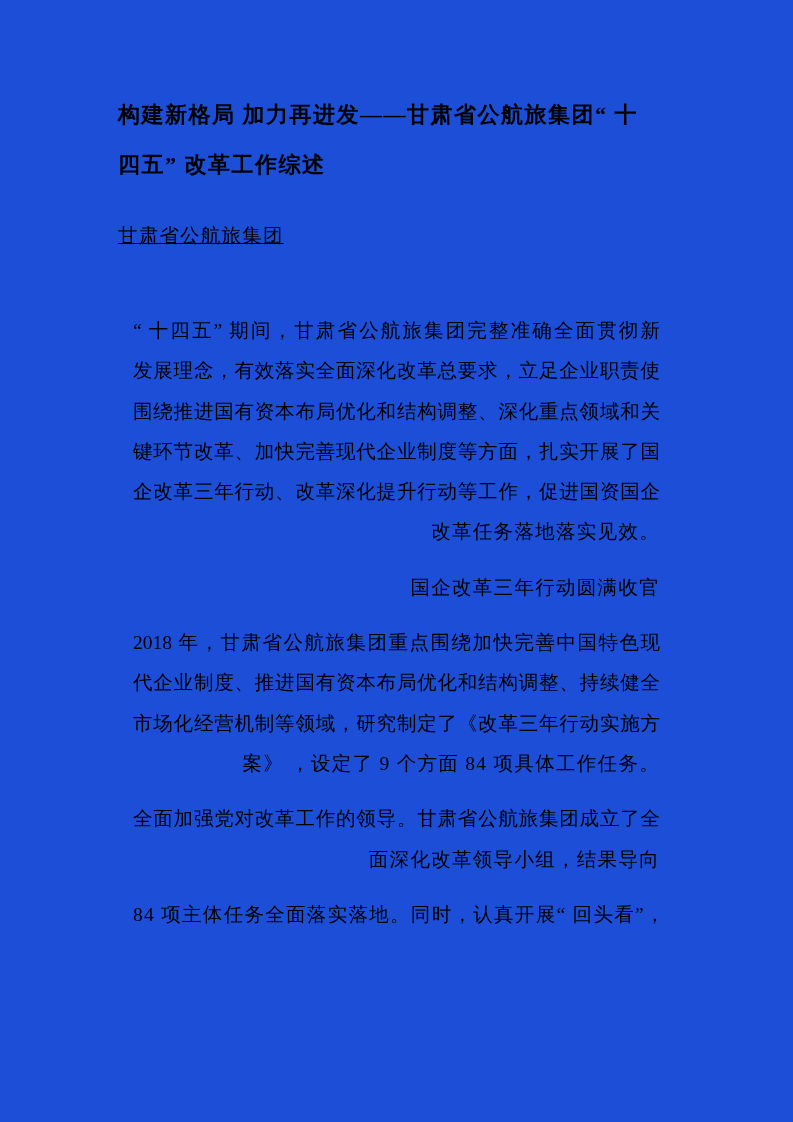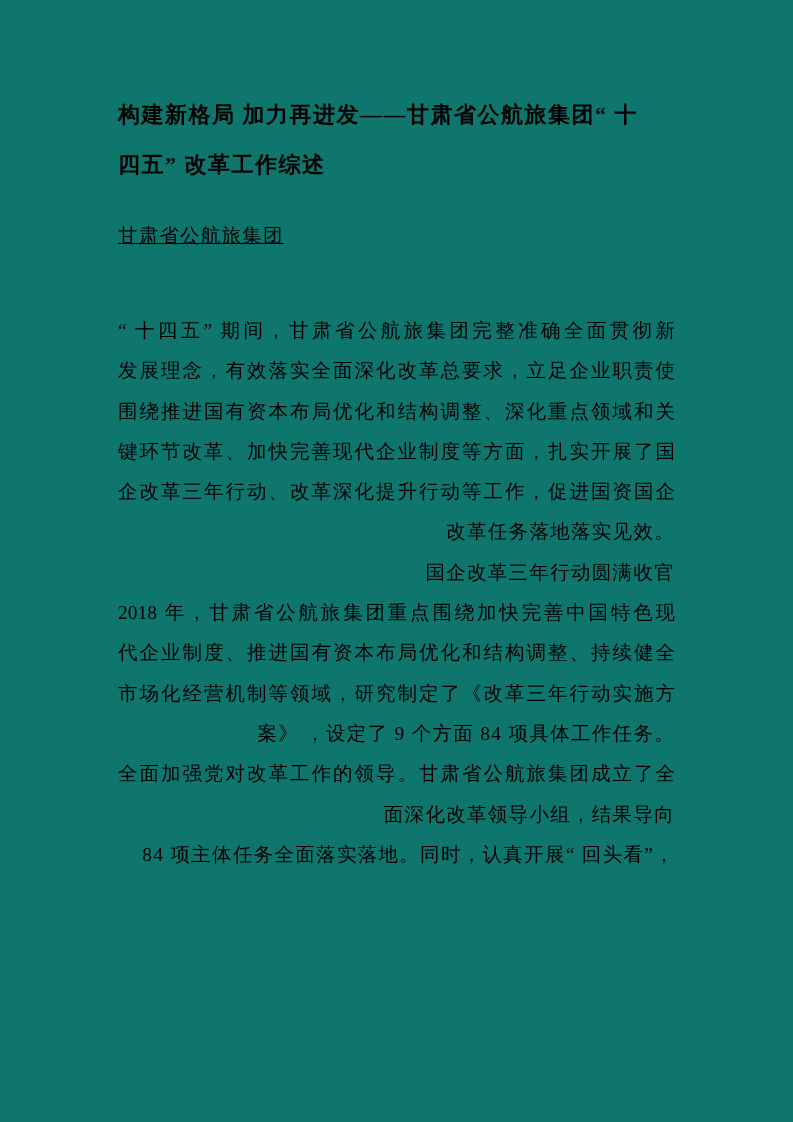--- a/index.html
+++ b/index.html
@@ -6,21 +6,21 @@
     margin: 0;
     padding: 0;
     background: #ffffff;
   }
   .page {
     position: relative;
     width: 793px;
     height: 1122px;
     box-sizing: border-box;
     padding: 90px 118px 0 118px;
-    background: #0f766e;
+    background: #1d4ed8;
     color: #000000;
     font-family: "Liberation Serif", "DejaVu Serif", serif;
     overflow: hidden;
   }
   .title {
     margin: 0;
     padding: 0;
     font-size: 22px;
     font-weight: bold;
   }
@@ -35,21 +35,21 @@
     font-size: 19.5px;
     line-height: 40px;
     letter-spacing: 1.2px;
     text-decoration: underline;
   }
   .doc-body {
     margin-top: 55px;
     font-size: 19.5px;
   }
   .para {
-    margin: 0;
+    margin: 15px;
     padding: 0;
   }
   .line {
     display: block;
     line-height: 40.3px;
   }
   
   .line.j {
     text-align: justify;
     text-align-last: justify;

